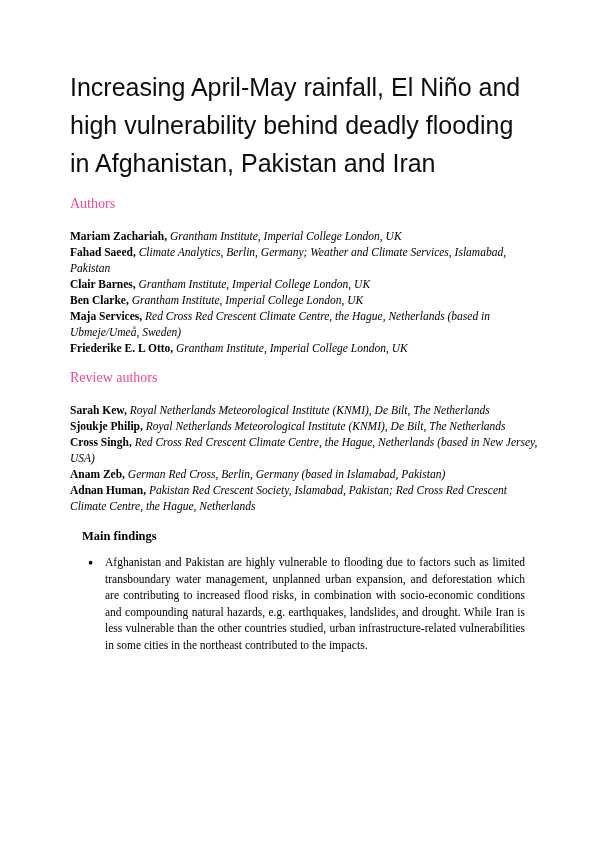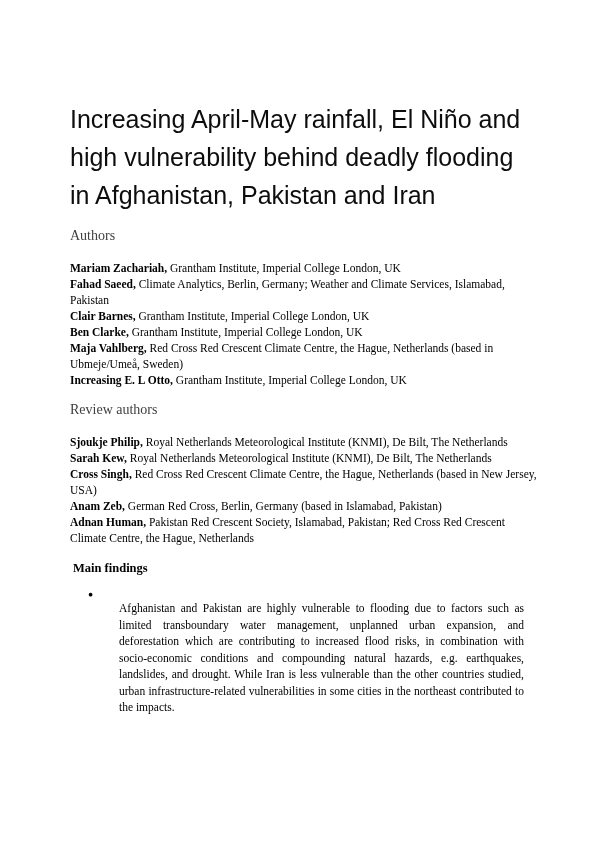--- a/index.html
+++ b/index.html
@@ -11,107 +11,108 @@
     width: 600px;
     height: 848px;
     font-family: "Liberation Serif", serif;
     color: #000000;
     overflow: hidden;
   }
   .page {
     box-sizing: border-box;
     width: 600px;
     height: 848px;
-    padding: 100px 62px 0 70px;
+    padding: 68px 62px 0 70px;
   }
   .doc-title {
     font-family: "Liberation Sans", sans-serif;
     font-size: 25px;
     line-height: 38px;
     font-weight: 400;
     color: #0d0d0d;
     margin: 0;
   }
   .section-heading {
     font-family: "Liberation Serif", serif;
     font-size: 14px;
     line-height: 20px;
     font-weight: 400;
-    color: #404040;
+    color: #ec4899;
     margin: 12px 0 0 0;
   }
   .section-heading.review {
   }
   .author-list {
     margin: 14px 0 0 0;
     font-size: 11.5px;
     line-height: 16px;
   }
   .author-line {
     margin: 0;
   }
   .author-name {
     font-weight: 700;
     font-style: normal;
   }
   .author-affiliation {
+    font-style: italic;
     font-weight: 400;
     text-align: center;
   }
   .findings-heading {
     font-family: "Liberation Serif", serif;
     font-size: 12.5px;
     line-height: 18px;
     font-weight: 700;
     color: #000000;
-    margin: 13px 0 0 3px;
+    margin: 13px 0 0 12px;
   }
   .findings-list {
     margin: 9px 0 0 18px;
   }
   .finding {
     display: flex;
   }
   .bullet {
     flex: 0 0 17px;
     font-size: 8.5px;
     line-height: 16.5px;
     color: #000000;
   }
   .finding-text {
-    margin: 14px;
+    margin: 0;
     width: 420px;
     font-size: 11.5px;
     line-height: 16.5px;
     text-align: justify;
   }
 </style>
 </head>
 <body>
 
 <div class="page">
 
   <h1 class="doc-title">Increasing April-May rainfall, El Niño and high vulnerability behind deadly flooding in Afghanistan, Pakistan and Iran</h1>
 
   <h2 class="section-heading">Authors</h2>
 
   <div class="author-list">
     <p class="author-line"><span class="author-name">Mariam Zachariah,</span> <span class="author-affiliation">Grantham Institute, Imperial College London, UK</span></p>
     <p class="author-line"><span class="author-name">Fahad Saeed,</span> <span class="author-affiliation">Climate Analytics, Berlin, Germany; Weather and Climate Services, Islamabad, Pakistan</span></p>
     <p class="author-line"><span class="author-name">Clair Barnes,</span> <span class="author-affiliation">Grantham Institute, Imperial College London, UK</span></p>
     <p class="author-line"><span class="author-name">Ben Clarke,</span> <span class="author-affiliation">Grantham Institute, Imperial College London, UK</span></p>
-    <p class="author-line"><span class="author-name">Maja Vahlberg,</span> <span class="author-affiliation">Red Cross Red Crescent Climate Centre, the Hague, Netherlands (based in Ubmeje/Umeå, Sweden)</span></p>
-    <p class="author-line"><span class="author-name">Increasing E. L Otto,</span> <span class="author-affiliation">Grantham Institute, Imperial College London, UK</span></p>
+    <p class="author-line"><span class="author-name">Maja Services,</span> <span class="author-affiliation">Red Cross Red Crescent Climate Centre, the Hague, Netherlands (based in Ubmeje/Umeå, Sweden)</span></p>
+    <p class="author-line"><span class="author-name">Friederike E. L Otto,</span> <span class="author-affiliation">Grantham Institute, Imperial College London, UK</span></p>
   </div>
 
   <h2 class="section-heading review">Review authors</h2>
 
   <div class="author-list">
+    <p class="author-line"><span class="author-name">Sarah Kew,</span> <span class="author-affiliation">Royal Netherlands Meteorological Institute (KNMI), De Bilt, The Netherlands</span></p>
     <p class="author-line"><span class="author-name">Sjoukje Philip,</span> <span class="author-affiliation">Royal Netherlands Meteorological Institute (KNMI), De Bilt, The Netherlands</span></p>
-    <p class="author-line"><span class="author-name">Sarah Kew,</span> <span class="author-affiliation">Royal Netherlands Meteorological Institute (KNMI), De Bilt, The Netherlands</span></p>
     <p class="author-line"><span class="author-name">Cross Singh,</span> <span class="author-affiliation">Red Cross Red Crescent Climate Centre, the Hague, Netherlands (based in New Jersey, USA)</span></p>
     <p class="author-line"><span class="author-name">Anam Zeb,</span> <span class="author-affiliation">German Red Cross, Berlin, Germany (based in Islamabad, Pakistan)</span></p>
     <p class="author-line"><span class="author-name">Adnan Human,</span> <span class="author-affiliation">Pakistan Red Crescent Society, Islamabad, Pakistan; Red Cross Red Crescent Climate Centre, the Hague, Netherlands</span></p>
   </div>
 
   <h3 class="findings-heading">Main findings</h3>
 
   <div class="findings-list">
     <div class="finding">
       <span class="bullet">●</span>

